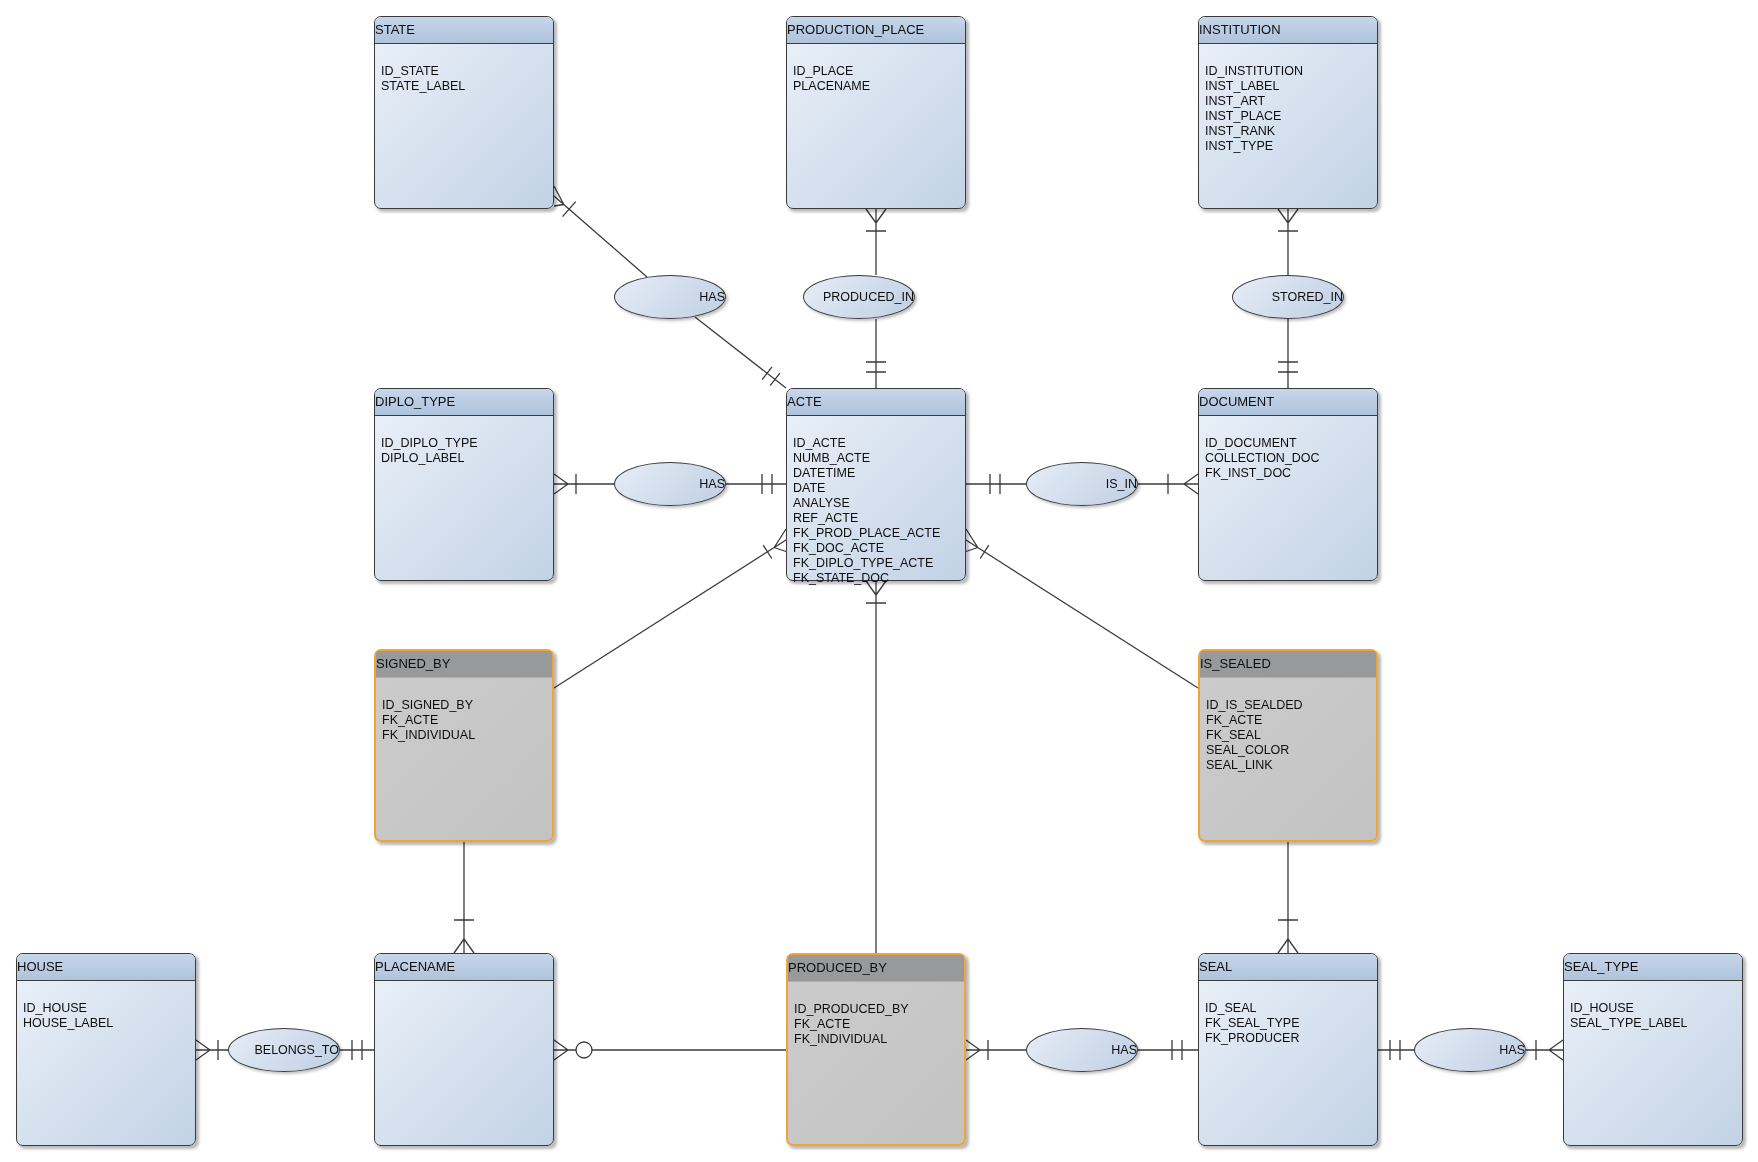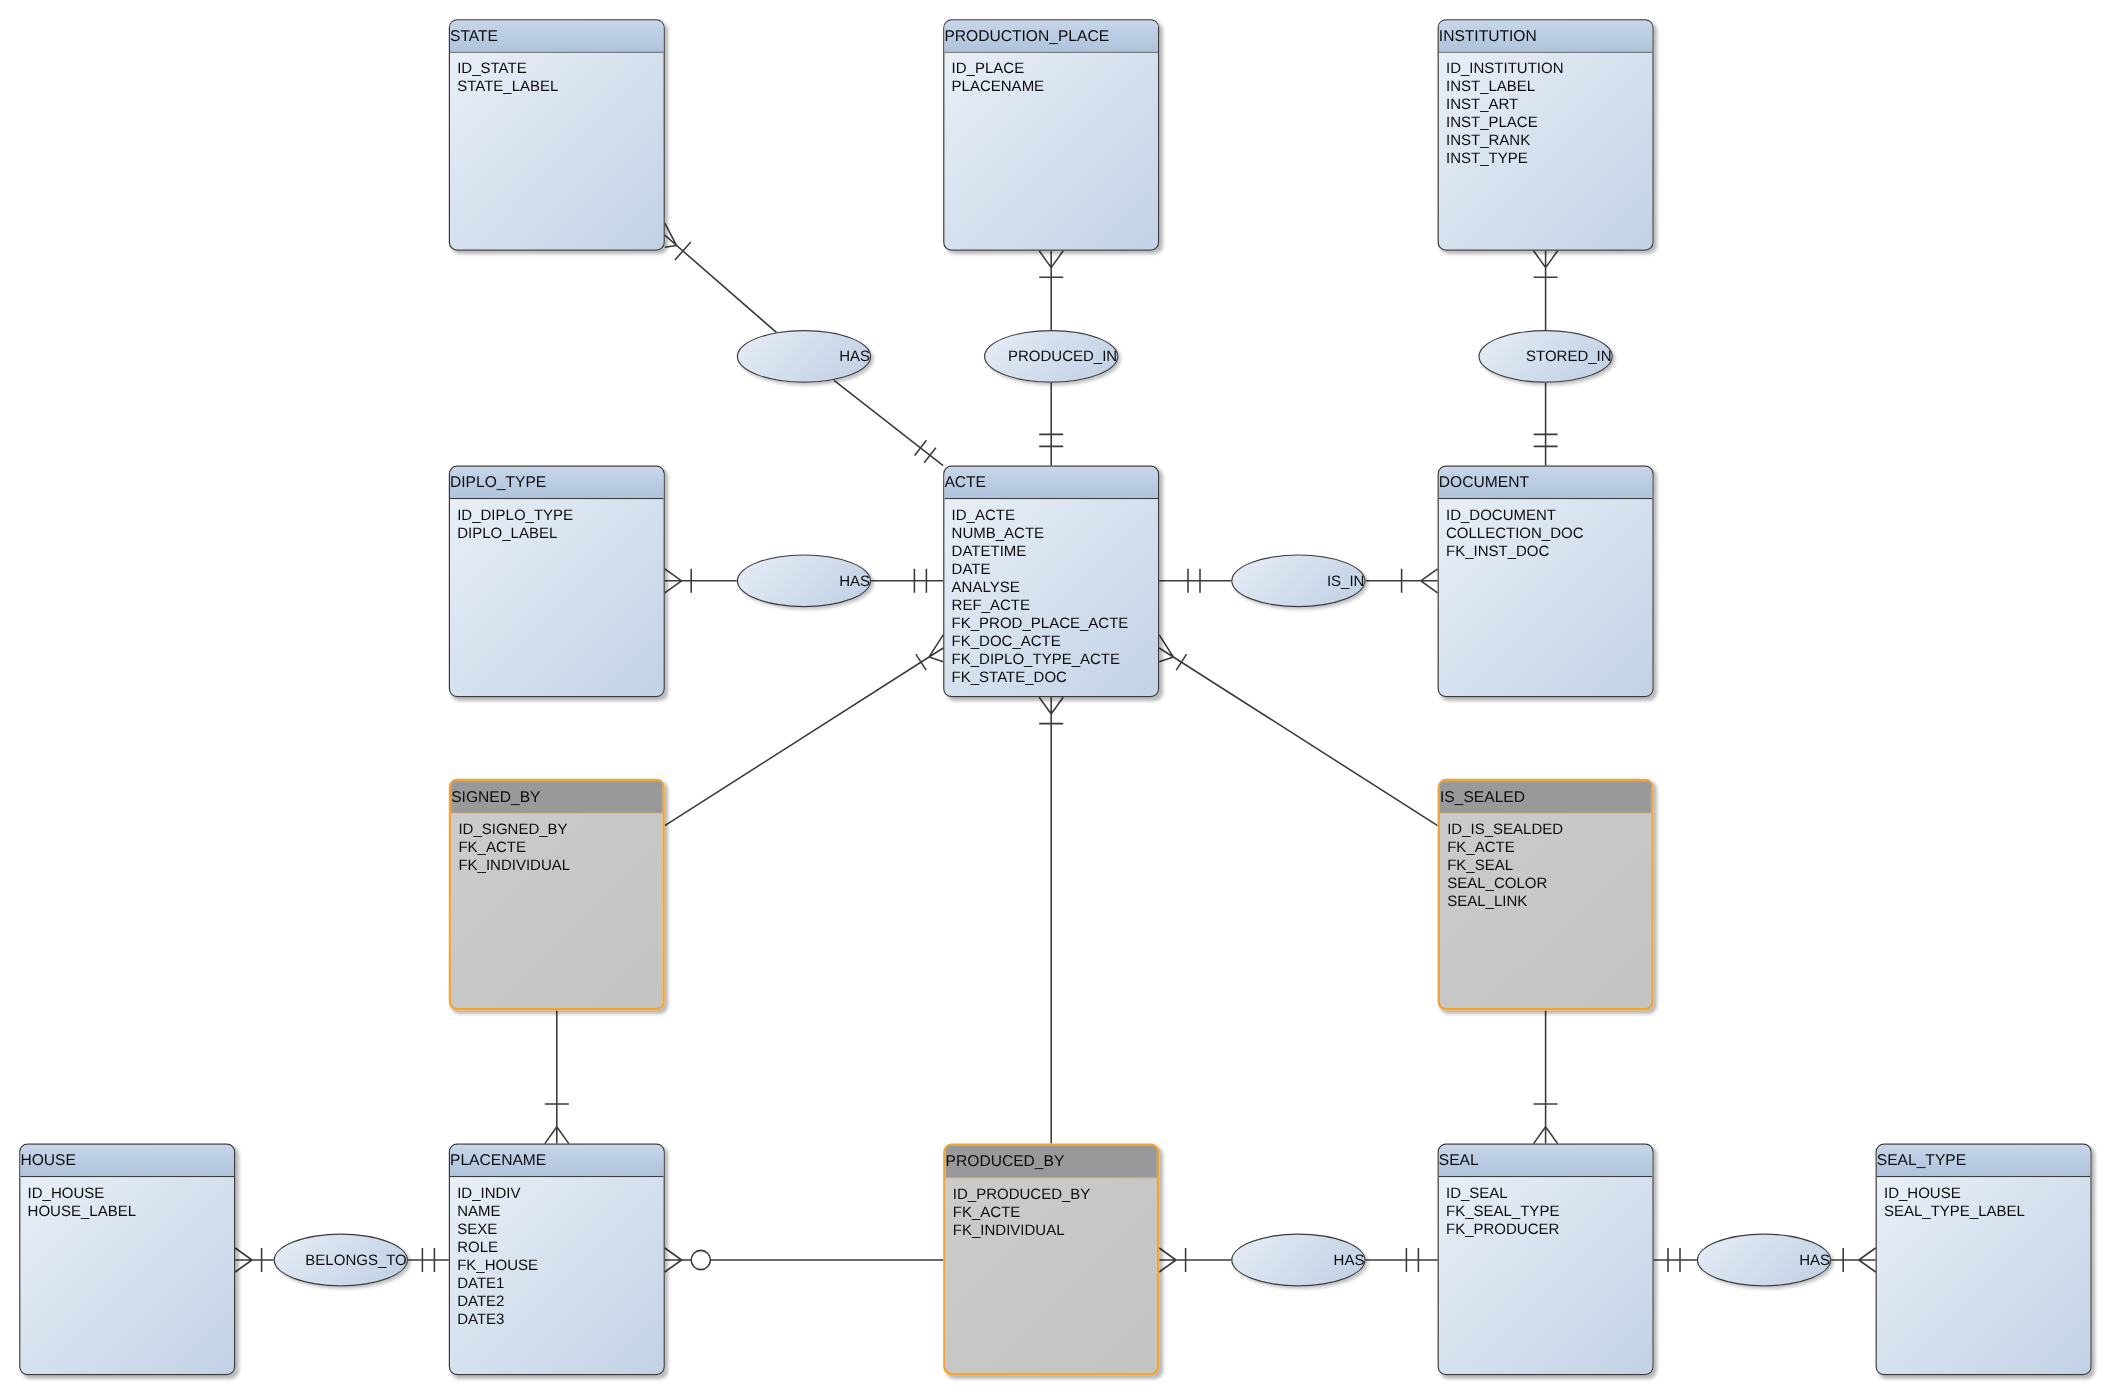--- a/index.html
+++ b/index.html
@@ -16,21 +16,21 @@
     border:1.4px solid #3b3b3b;border-radius:7px;
     background:linear-gradient(135deg,#ebf1f8 0%,#c2d2e6 100%);
     box-shadow:2.5px 2.5px 3px rgba(0,0,0,.28);
   }
   .e-title{
     height:26px;line-height:26px;font-size:13px;color:#0d0d0d;
     background:linear-gradient(180deg,#c7d6ea 0%,#aec3dc 100%);
     border-bottom:1.3px solid #3b3b3b;border-radius:6px 6px 0 0;
     white-space:nowrap;overflow:hidden;
   }
-  .e-body{padding:6px 6px;font-size:12.5px;line-height:15px;color:#0d0d0d;}
+  .e-body{padding:20px 6px;font-size:12.5px;line-height:15px;color:#0d0d0d;}
   .e-body .field{white-space:nowrap;}
 
   .entity.gray{
     border:2px solid #f0a435;
     background:linear-gradient(135deg,#cbcccb 0%,#c2c3c2 100%);
   }
   .entity.gray .e-title{
     background:#98999a;border-bottom:1.6px solid #f0a435;border-radius:4px 4px 0 0;
   }
 
@@ -174,30 +174,20 @@
 
   <div class="entity" style="left:16px;top:953px">
     <div class="e-title">HOUSE</div>
     <div class="e-body">
         <div class="field">ID_HOUSE</div>
         <div class="field">HOUSE_LABEL</div>
       </div>
   </div>
   <div class="entity" style="left:374px;top:953px">
     <div class="e-title">PLACENAME</div>
-    <div class="e-body">
-        <div class="field">ID_INDIV</div>
-        <div class="field">NAME</div>
-        <div class="field">SEXE</div>
-        <div class="field">ROLE</div>
-        <div class="field">FK_HOUSE</div>
-        <div class="field">DATE1</div>
-        <div class="field">DATE2</div>
-        <div class="field">DATE3</div>
-      </div>
   </div>
   <div class="entity gray" style="left:786px;top:953px">
     <div class="e-title">PRODUCED_BY</div>
     <div class="e-body">
         <div class="field">ID_PRODUCED_BY</div>
         <div class="field">FK_ACTE</div>
         <div class="field">FK_INDIVIDUAL</div>
       </div>
   </div>
   <div class="entity" style="left:1198px;top:953px">
@@ -212,21 +202,21 @@
     <div class="e-title">SEAL_TYPE</div>
     <div class="e-body">
         <div class="field">ID_HOUSE</div>
         <div class="field">SEAL_TYPE_LABEL</div>
       </div>
   </div>
 
   <div class="rel" style="left:614px;top:275px">
     <span>HAS</span>
   </div>
-  <div class="rel" style="left:820px;top:275px">
+  <div class="rel" style="left:803px;top:275px">
     <span>PRODUCED_IN</span>
   </div>
   <div class="rel" style="left:1232px;top:275px">
     <span>STORED_IN</span>
   </div>
   <div class="rel" style="left:614px;top:462px">
     <span>HAS</span>
   </div>
   <div class="rel" style="left:1026px;top:462px">
     <span>IS_IN</span>

